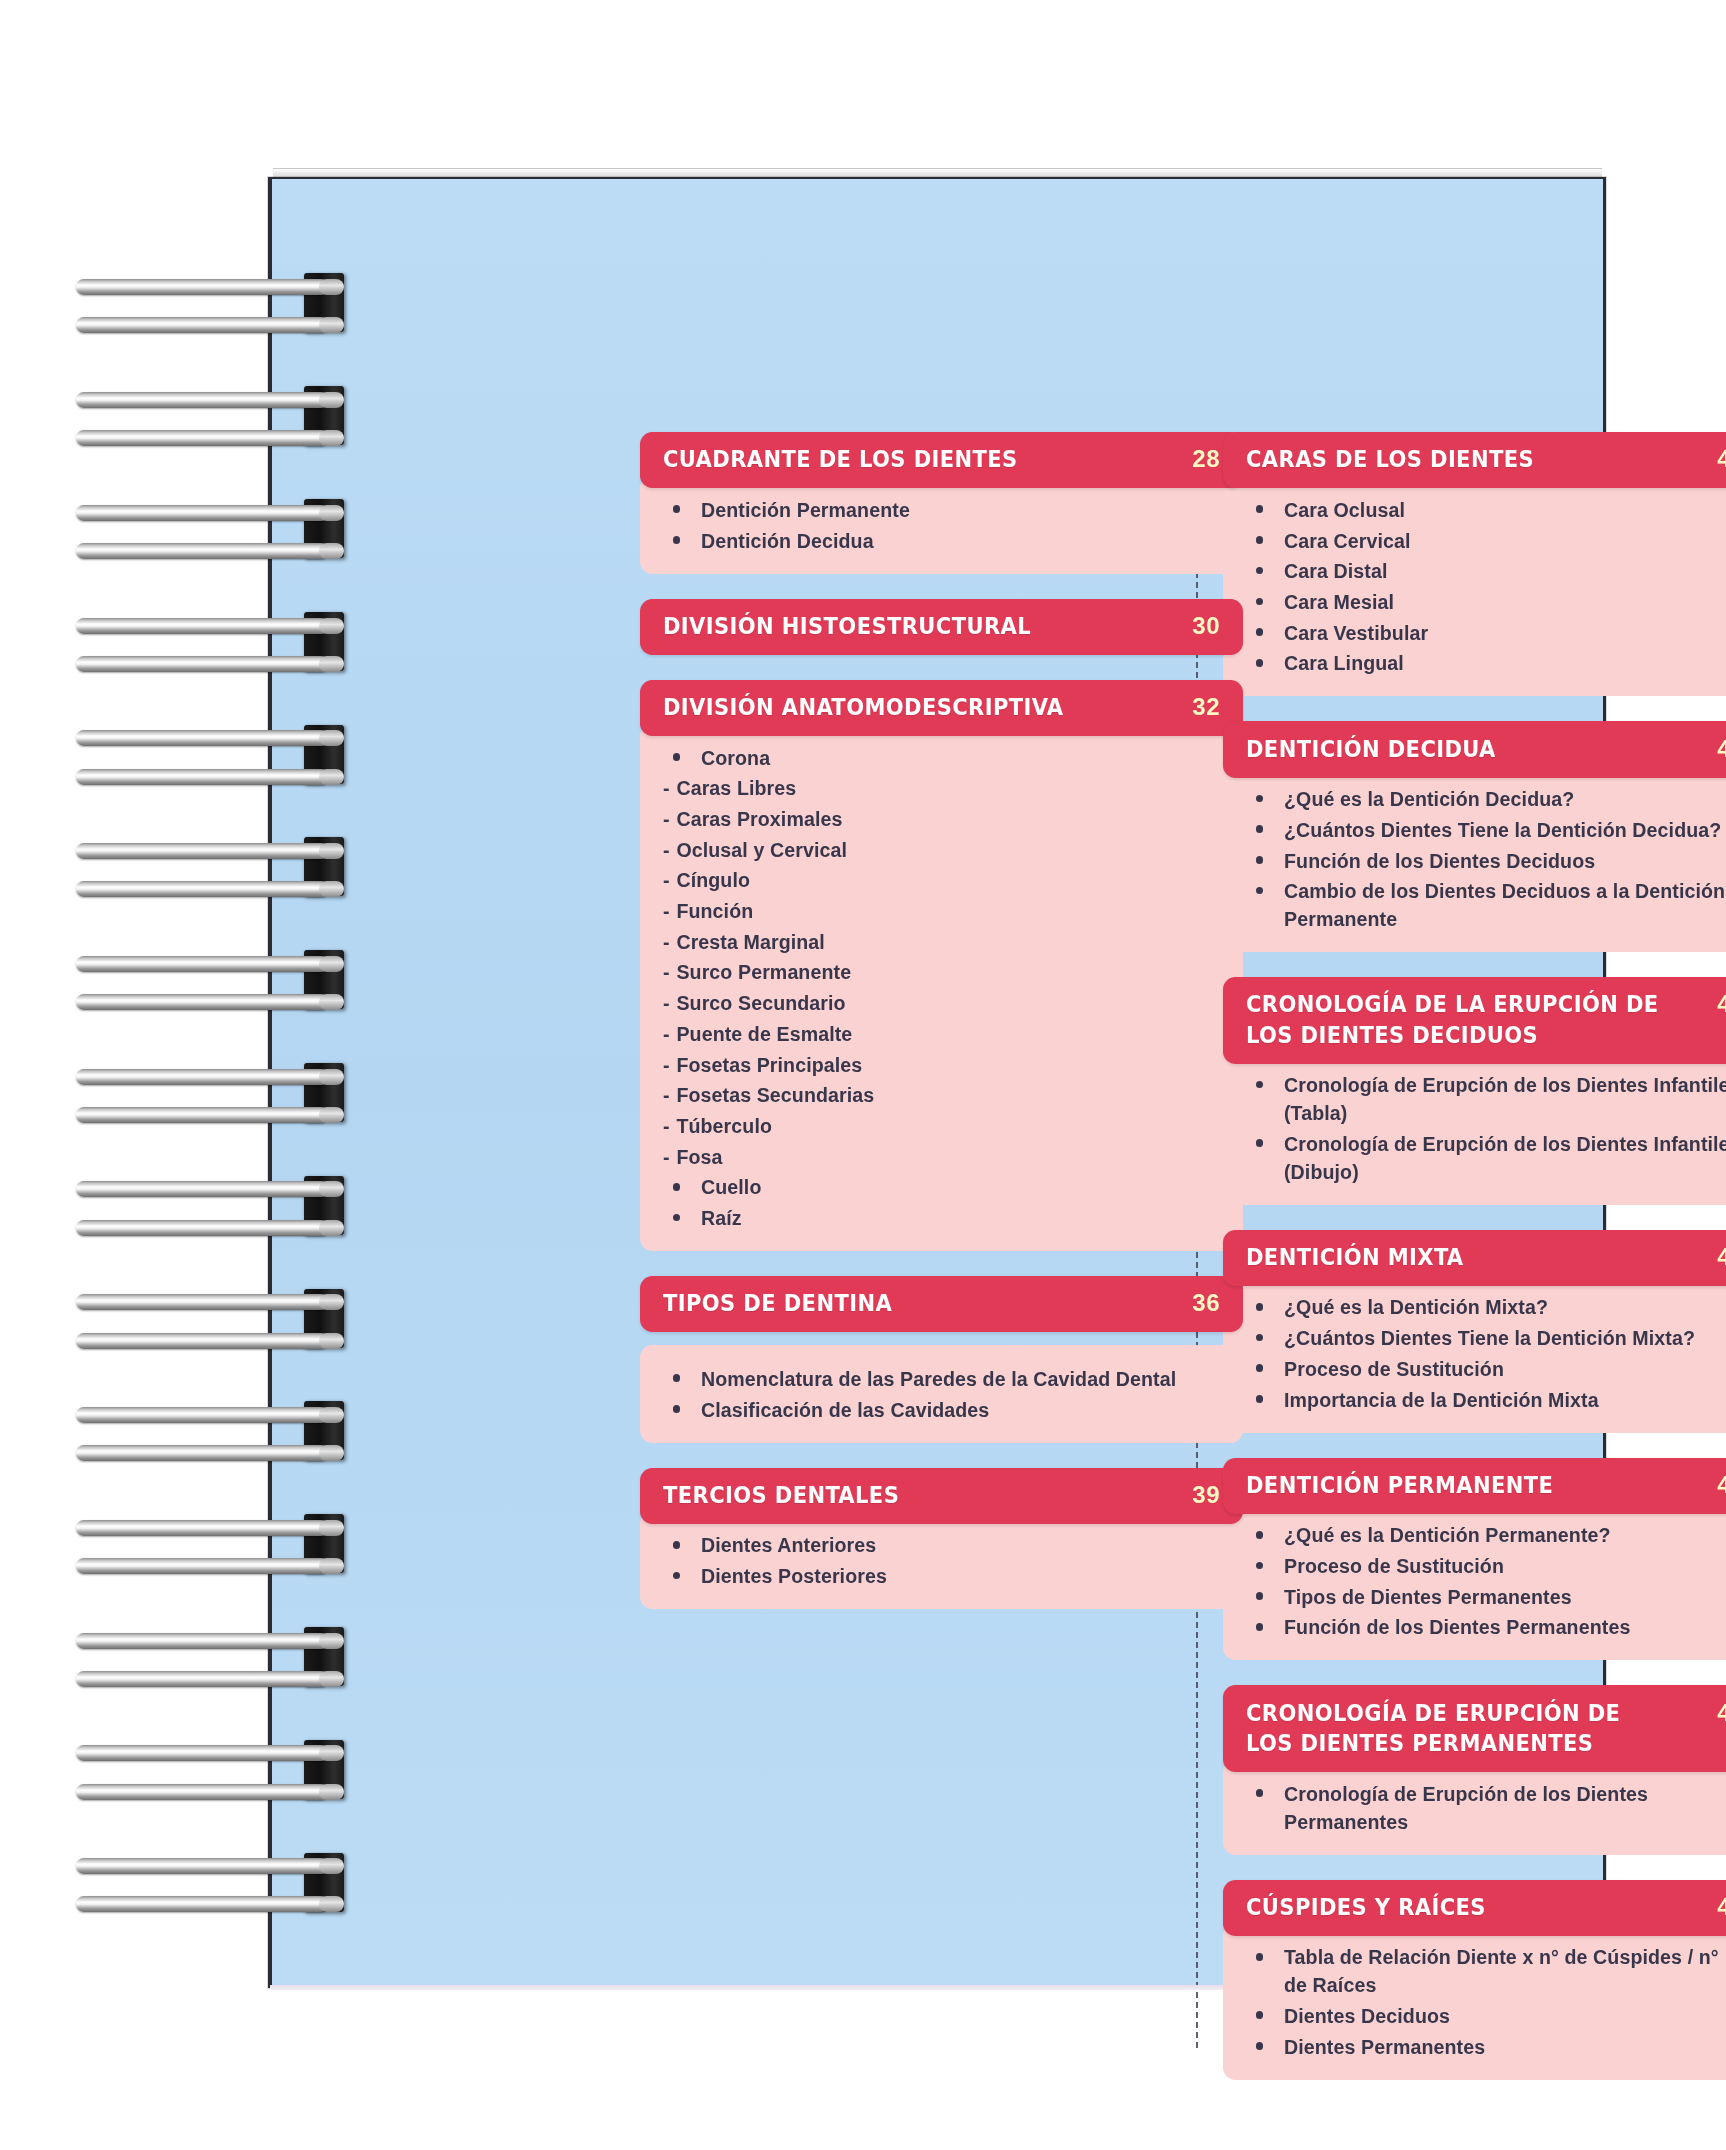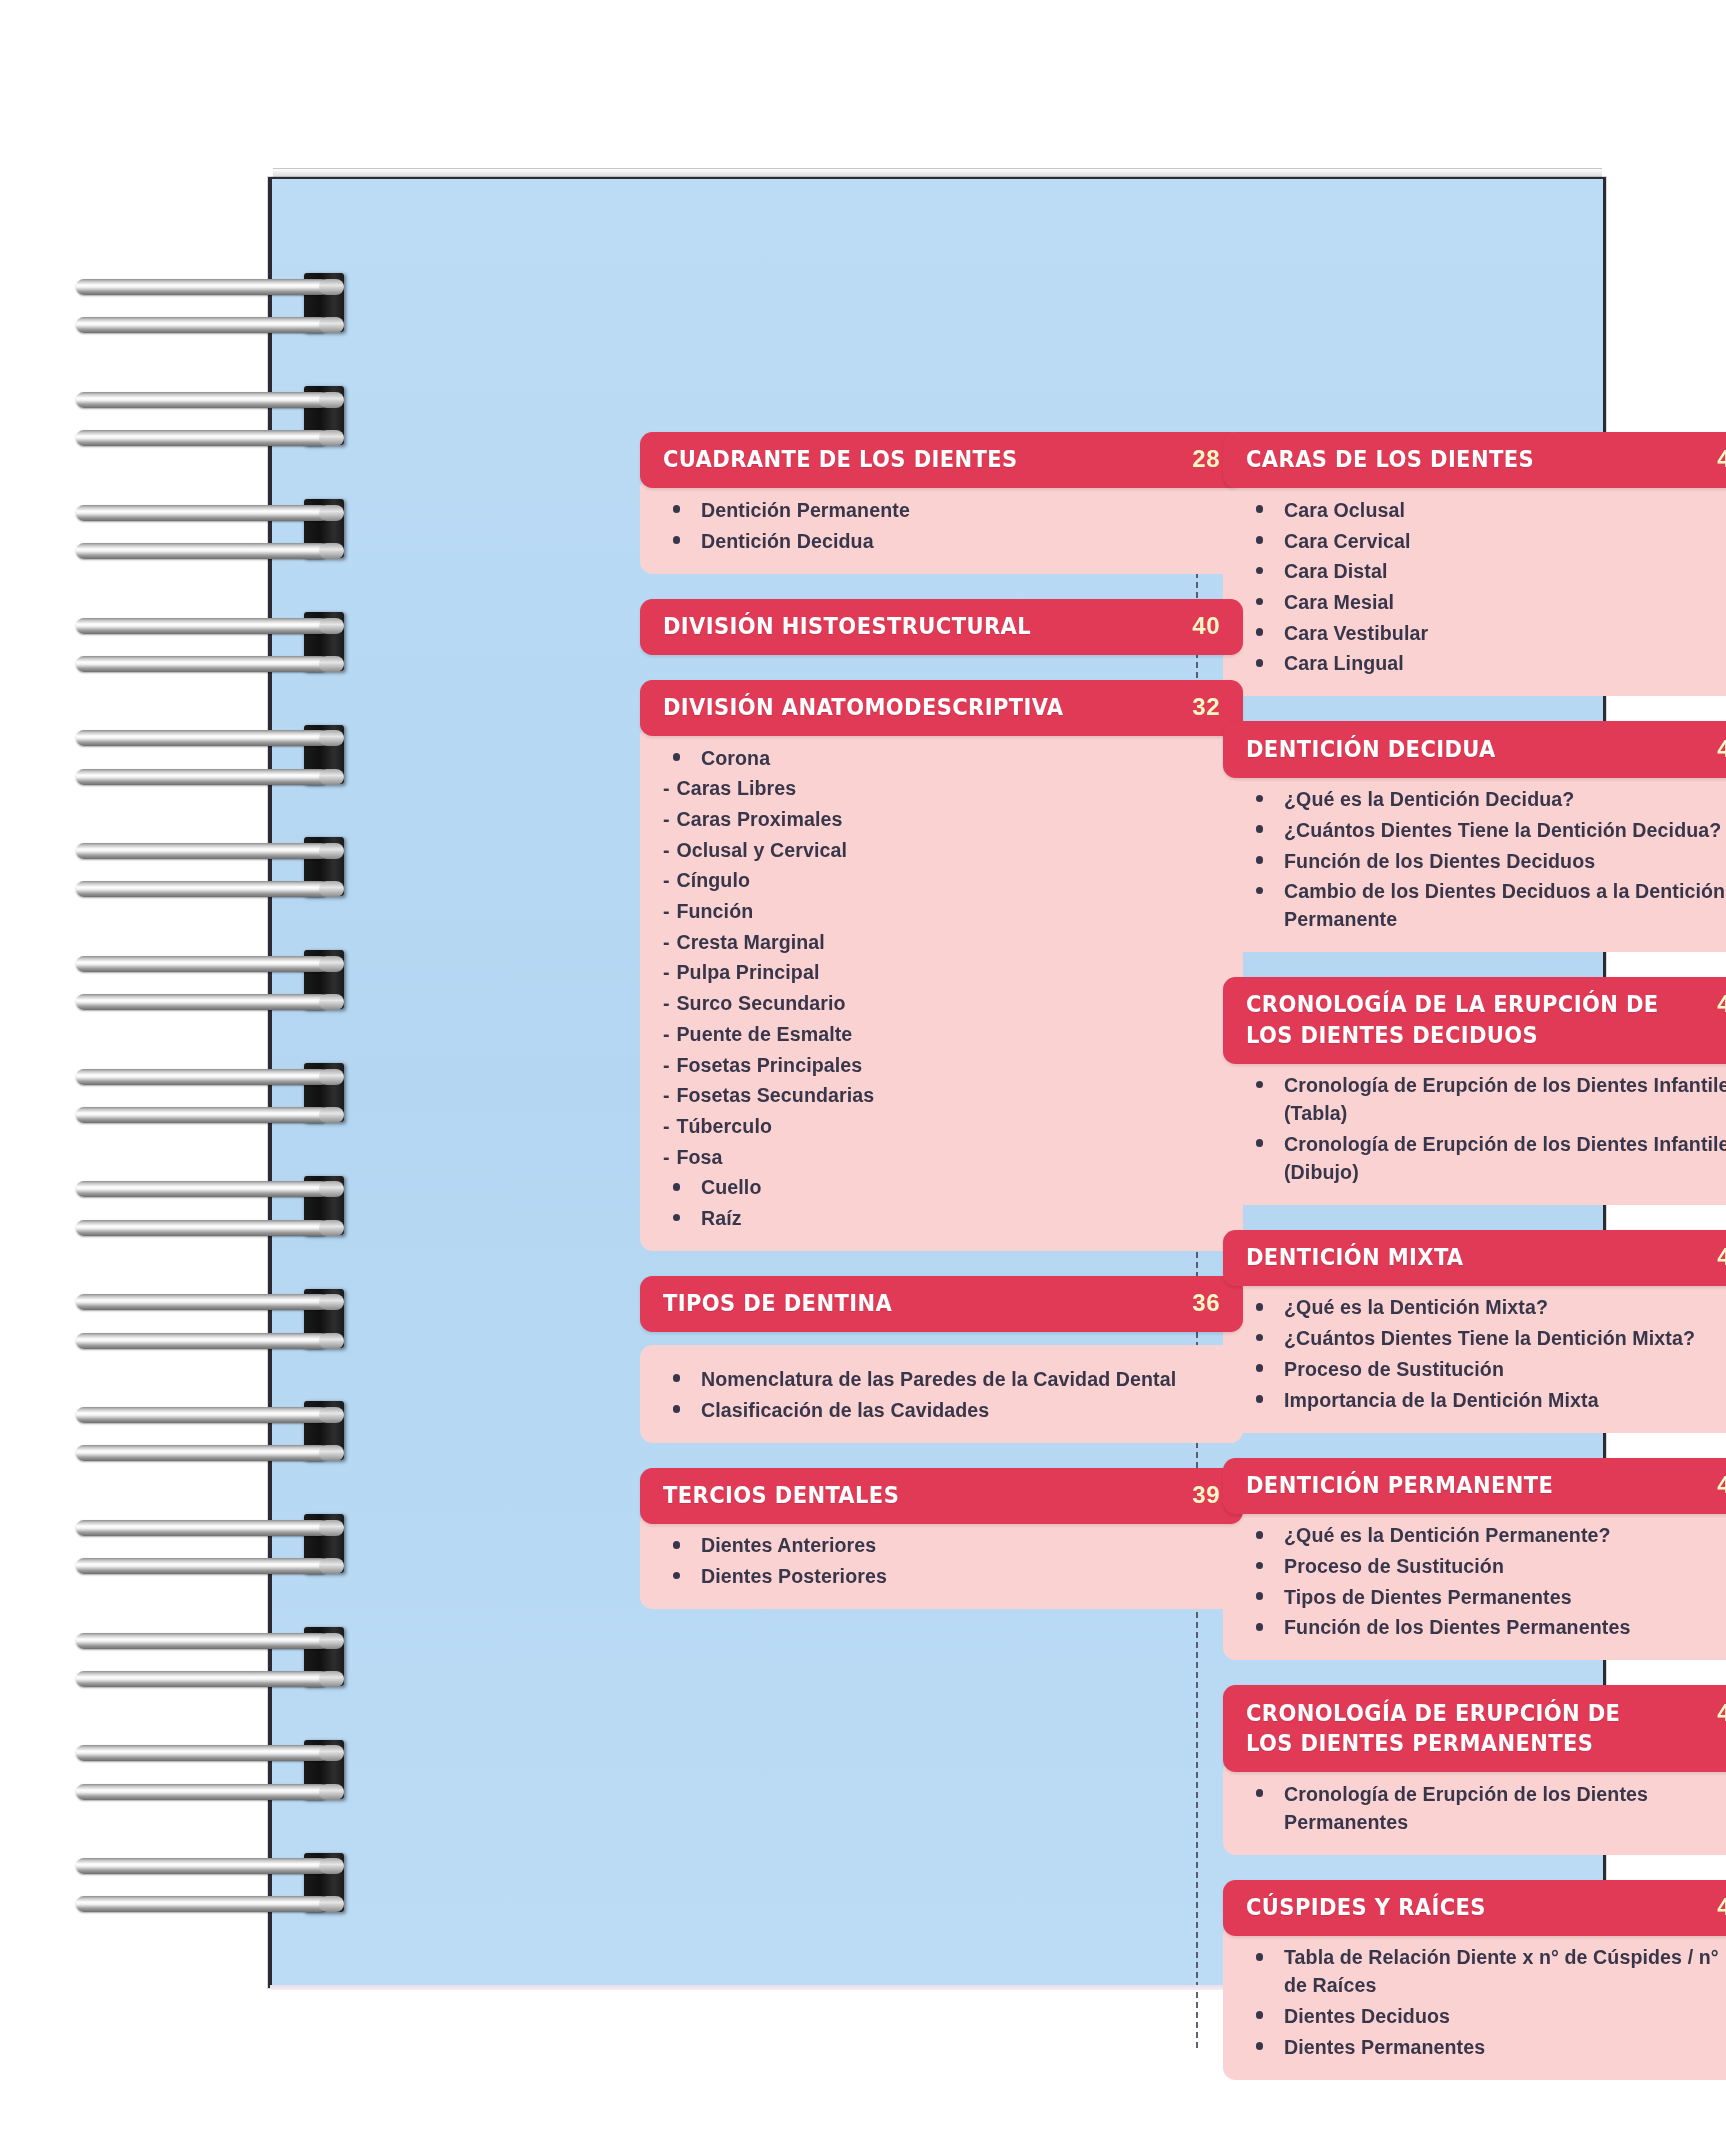--- a/index.html
+++ b/index.html
@@ -170,38 +170,38 @@
           <div class="card-body">
             <ul>
               <li class="bulleted">Dentición Permanente</li>
               <li class="bulleted">Dentición Decidua</li>
             </ul>
           </div>
         </div>
         <div class="card">
           <div class="card-head">
             <div class="card-title">DIVISIÓN HISTOESTRUCTURAL</div>
-            <div class="card-page">40</div>
+            <div class="card-page">30</div>
           </div>
         </div>
         <div class="card">
           <div class="card-head">
             <div class="card-title">DIVISIÓN ANATOMODESCRIPTIVA</div>
             <div class="card-page">32</div>
           </div>
           <div class="card-body">
             <ul>
               <li class="bulleted">Corona</li>
               <li class="dashed">Caras Libres</li>
               <li class="dashed">Caras Proximales</li>
               <li class="dashed">Oclusal y Cervical</li>
               <li class="dashed">Cíngulo</li>
               <li class="dashed">Función</li>
               <li class="dashed">Cresta Marginal</li>
-              <li class="dashed">Pulpa Principal</li>
+              <li class="dashed">Surco Permanente</li>
               <li class="dashed">Surco Secundario</li>
               <li class="dashed">Puente de Esmalte</li>
               <li class="dashed">Fosetas Principales</li>
               <li class="dashed">Fosetas Secundarias</li>
               <li class="dashed">Túberculo</li>
               <li class="dashed">Fosa</li>
               <li class="bulleted">Cuello</li>
               <li class="bulleted">Raíz</li>
             </ul>
           </div>

